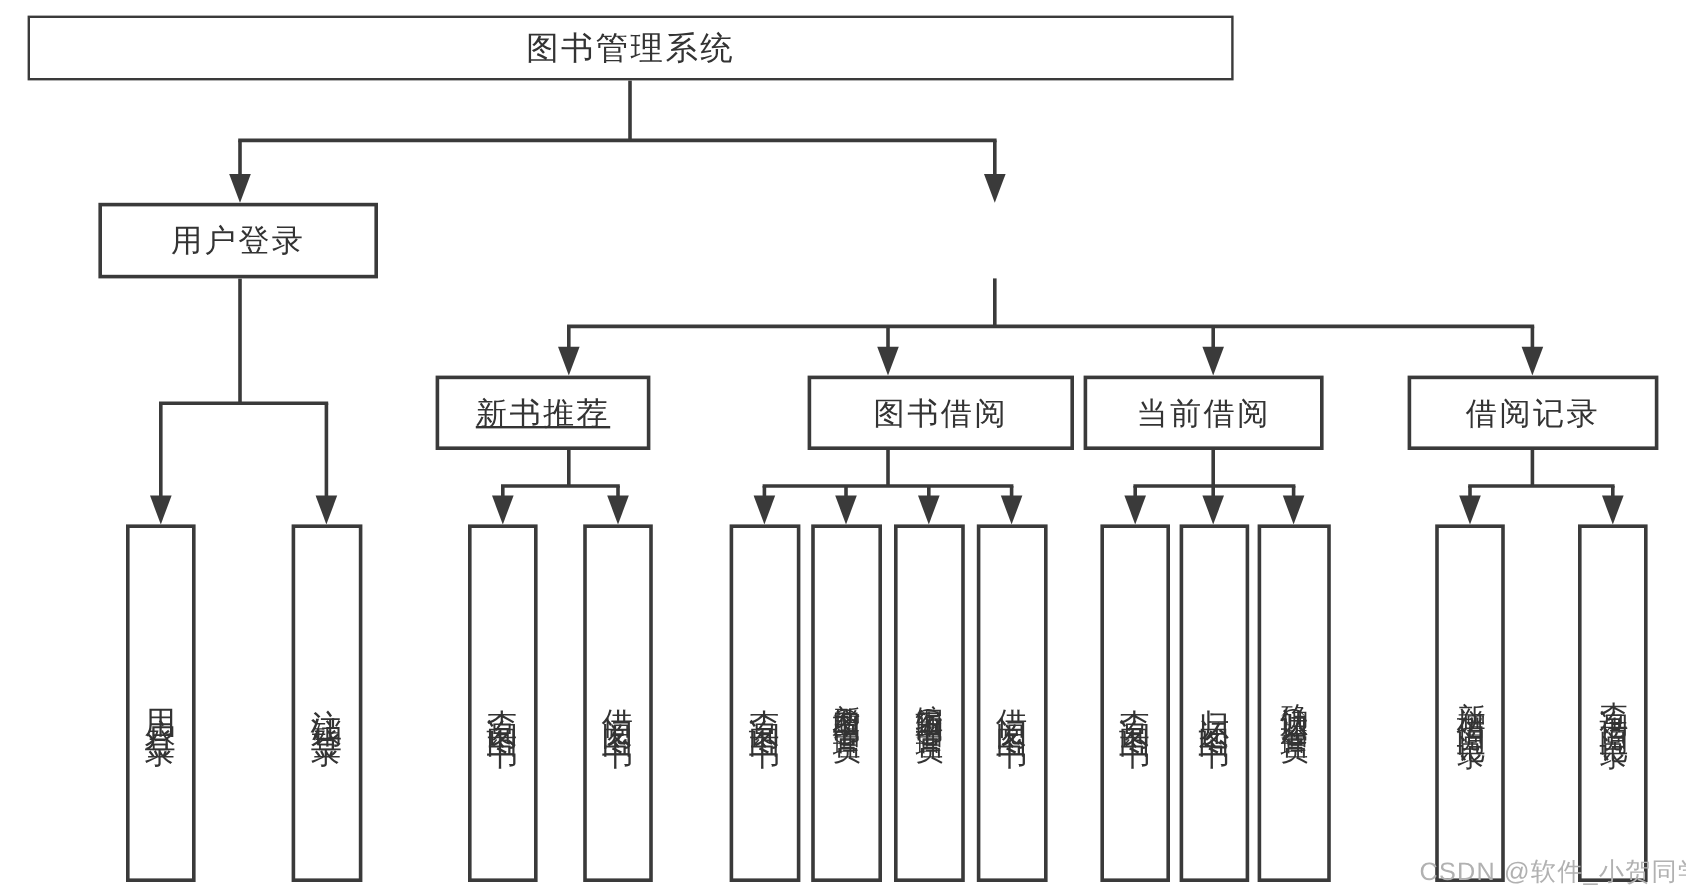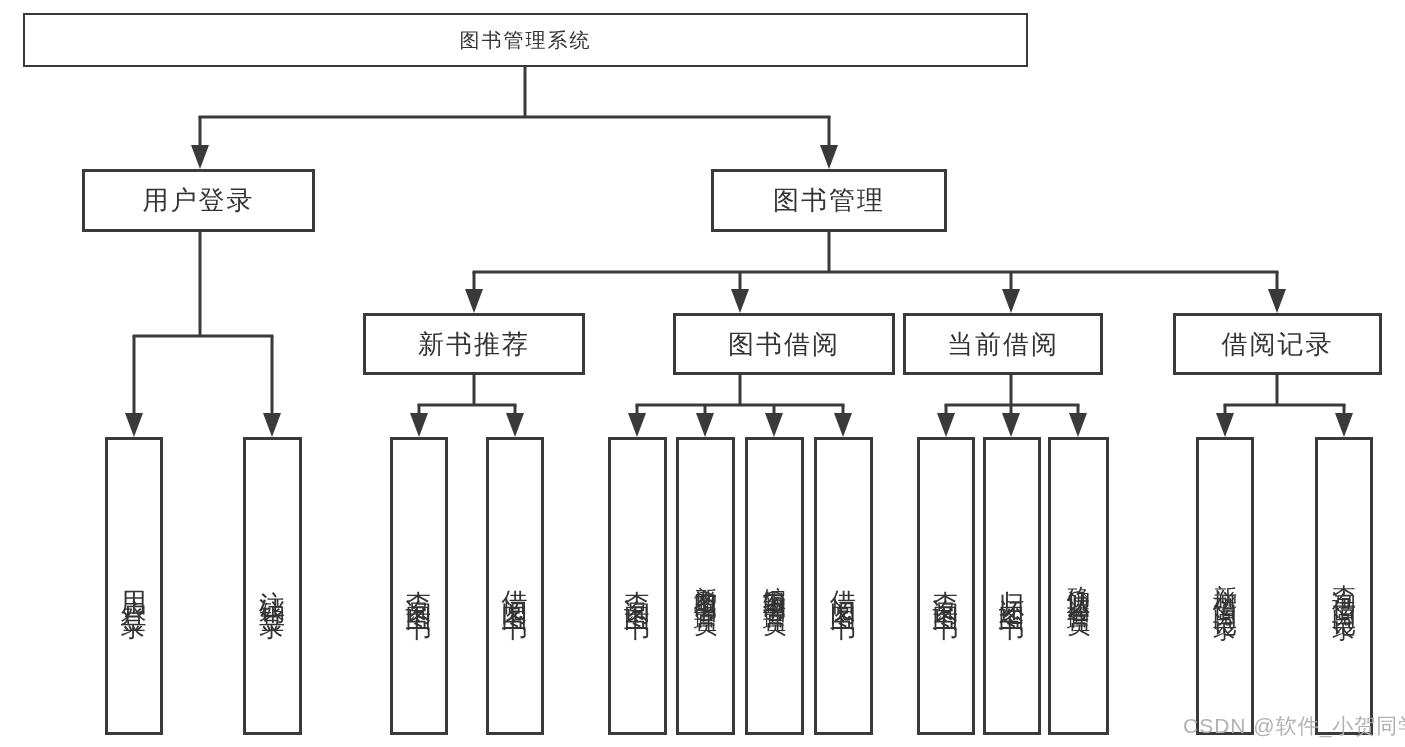--- a/index.html
+++ b/index.html
@@ -7,21 +7,21 @@
     position:relative;width:1405px;height:747px;background:#ffffff;
     font-family:"Liberation Sans",sans-serif;overflow:hidden;
   }
   #wires{position:absolute;left:0;top:0;width:1405px;height:747px;}
   .box{
     position:absolute;box-sizing:border-box;background:#ffffff;
     border:3px solid #3a3a3a;display:flex;align-items:center;justify-content:center;
     color:#333333;
   }
   .hbox{font-size:26px;letter-spacing:2px;white-space:nowrap;}
-  .rootbox{border-width:2px;font-size:20px;}
+  .rootbox{border-width:2px;font-size:27px;}
   .vbox span{
     writing-mode:vertical-rl;text-orientation:mixed;
     white-space:nowrap;line-height:1;display:block;
   }
   .v4 span{font-size:26px;letter-spacing:8px;}
   .v6 span{font-size:24px;letter-spacing:7px;}
   .v10 span{font-size:23px;letter-spacing:4px;}
   #watermark{
     position:absolute;left:1183px;top:712px;font-size:21px;color:#b1b1b1;
     letter-spacing:1px;white-space:nowrap;z-index:5;
@@ -97,23 +97,22 @@
       <polygon points="1002,413 1020,413 1011,437"></polygon>
       <polygon points="1069,413 1087,413 1078,437"></polygon>
       <polygon points="1216,413 1234,413 1225,437"></polygon>
       <polygon points="1335,413 1353,413 1344,437"></polygon>
     </g>
   </svg>
 
   <div class="box hbox rootbox" style="left:23px;top:13px;width:1005px;height:54px;">图书管理系统</div>
 
   <div class="box hbox" style="left:82px;top:169px;width:233px;height:63px;">用户登录</div>
-  <div class="box hbox" style="left:711px;top:169px;width:236px;height:63px;">图书管理</div>
 
-  <div class="box hbox" style="left:363px;top:313px;width:222px;height:62px;">新书推荐</div>
+  <div class="box hbox" style="left:363px;top:313px;width:179px;height:62px;text-decoration:underline;">新书推荐</div>
   <div class="box hbox" style="left:629px;top:313px;width:222px;height:62px;margin-left:44px;">图书借阅</div>
   <div class="box hbox" style="left:903px;top:313px;width:200px;height:62px;">当前借阅</div>
   <div class="box hbox" style="left:1173px;top:313px;width:209px;height:62px;">借阅记录</div>
 
   <div class="box vbox v4" style="left:105px;top:437px;width:58px;height:298px;">
       <span>用户登录</span>
     </div>
   <div class="box vbox v4" style="left:243px;top:437px;width:59px;height:298px;">
       <span>注销登录</span>
     </div>

